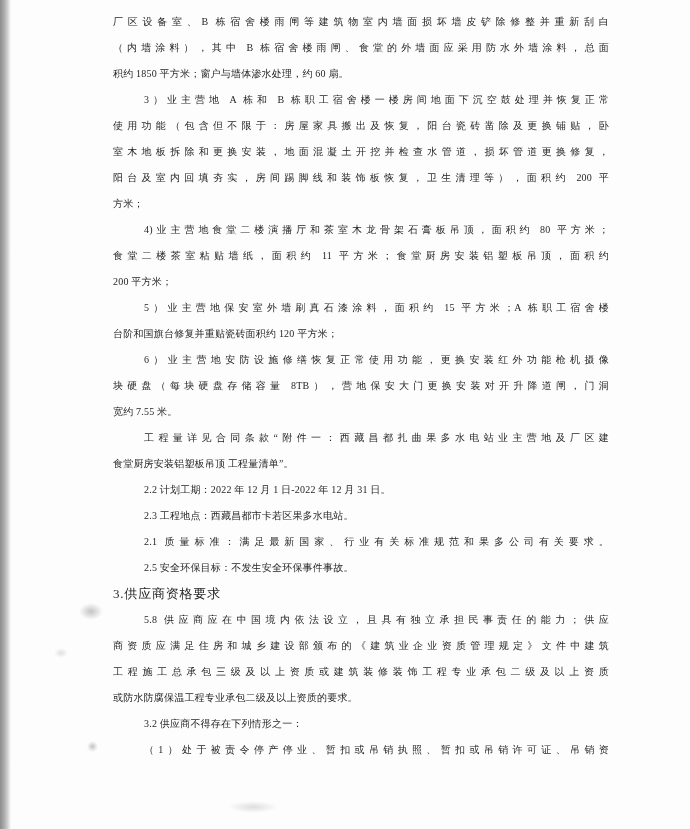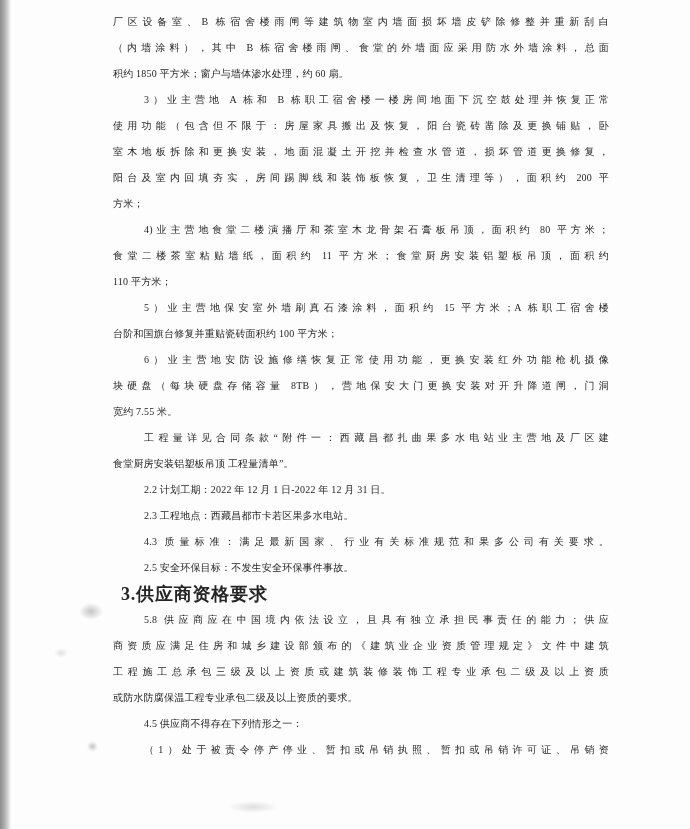--- a/index.html
+++ b/index.html
@@ -43,24 +43,23 @@
     letter-spacing: 0.2px;
   }
   .line.fill {
     
     text-align-last: justify;
   }
   .line.indent {
     text-indent: 31px;
   }
   .line.bold {
-    font-weight: 700;
-    font-size: 18px;
+    font-weight: 400;
+    font-size: 13px;
     letter-spacing: 0.8px;
-    margin-left: 8px;
   }
   
   .smudge {
     position: absolute;
     background: radial-gradient(ellipse, rgba(110,110,110,0.4), rgba(110,110,110,0) 70%);
   }
   .smudge.s1 { left: 79px;  top: 603px; width: 24px; height: 17px; }
   .smudge.s2 { left: 87px;  top: 741px; width: 11px; height: 11px; }
   .smudge.s3 { left: 228px; top: 801px; width: 50px; height: 12px; opacity: 0.55; }
   .smudge.s4 { left: 54px;  top: 648px; width: 14px; height: 10px; opacity: 0.5; }
@@ -78,33 +77,33 @@
       <div class="line fill">厂区设备室、B 栋宿舍楼雨闸等建筑物室内墙面损坏墙皮铲除修整并重新刮白</div>
       <div class="line fill">（内墙涂料），其中 B 栋宿舍楼雨闸、食堂的外墙面应采用防水外墙涂料，总面</div>
       <div class="line">积约 1850 平方米；窗户与墙体渗水处理，约 60 扇。</div>
       <div class="line fill indent">3）业主营地 A 栋和 B 栋职工宿舍楼一楼房间地面下沉空鼓处理并恢复正常</div>
       <div class="line fill">使用功能（包含但不限于：房屋家具搬出及恢复，阳台瓷砖凿除及更换铺贴，卧</div>
       <div class="line fill">室木地板拆除和更换安装，地面混凝土开挖并检查水管道，损坏管道更换修复，</div>
       <div class="line fill">阳台及室内回填夯实，房间踢脚线和装饰板恢复，卫生清理等），面积约 200 平</div>
       <div class="line">方米；</div>
       <div class="line fill indent">4)业主营地食堂二楼演播厅和茶室木龙骨架石膏板吊顶，面积约 80 平方米；</div>
       <div class="line fill">食堂二楼茶室粘贴墙纸，面积约 11 平方米；食堂厨房安装铝塑板吊顶，面积约</div>
-      <div class="line">110 平方米；</div>
+      <div class="line">200 平方米；</div>
       <div class="line fill indent">5）业主营地保安室外墙刷真石漆涂料，面积约 15 平方米；A 栋职工宿舍楼</div>
-      <div class="line">台阶和国旗台修复并重贴瓷砖面积约 100 平方米；</div>
+      <div class="line">台阶和国旗台修复并重贴瓷砖面积约 120 平方米；</div>
       <div class="line fill indent">6）业主营地安防设施修缮恢复正常使用功能，更换安装红外功能枪机摄像</div>
       <div class="line fill">块硬盘（每块硬盘存储容量 8TB），营地保安大门更换安装对开升降道闸，门洞</div>
       <div class="line">宽约 7.55 米。</div>
       <div class="line fill indent">工程量详见合同条款“附件一：西藏昌都扎曲果多水电站业主营地及厂区建</div>
       <div class="line">食堂厨房安装铝塑板吊顶 工程量清单”。</div>
       <div class="line indent">2.2 计划工期：2022 年 12 月 1 日-2022 年 12 月 31 日。</div>
       <div class="line indent">2.3 工程地点：西藏昌都市卡若区果多水电站。</div>
-      <div class="line fill indent">4.3 质量标准：满足最新国家、行业有关标准规范和果多公司有关要求。</div>
+      <div class="line fill indent">2.1 质量标准：满足最新国家、行业有关标准规范和果多公司有关要求。</div>
       <div class="line indent">2.5 安全环保目标：不发生安全环保事件事故。</div>
       <div class="line bold">3.供应商资格要求</div>
       <div class="line fill indent">5.8 供应商应在中国境内依法设立，且具有独立承担民事责任的能力；供应</div>
       <div class="line fill">商资质应满足住房和城乡建设部颁布的《建筑业企业资质管理规定》文件中建筑</div>
       <div class="line fill">工程施工总承包三级及以上资质或建筑装修装饰工程专业承包二级及以上资质</div>
       <div class="line">或防水防腐保温工程专业承包二级及以上资质的要求。</div>
-      <div class="line indent">4.5 供应商不得存在下列情形之一：</div>
+      <div class="line indent">3.2 供应商不得存在下列情形之一：</div>
       <div class="line fill indent">（1）处于被责令停产停业、暂扣或吊销执照、暂扣或吊销许可证、吊销资</div>
     </div>
 </div>
 
 </body></html>

